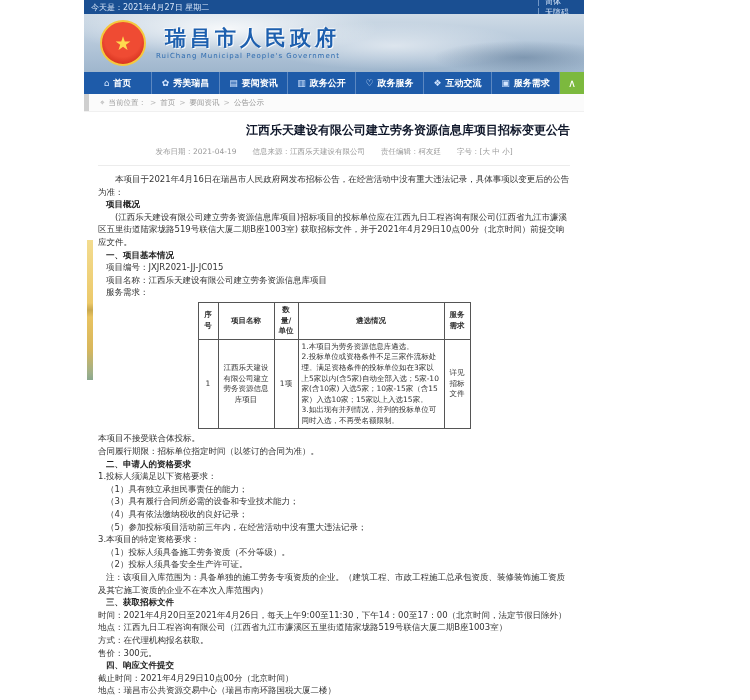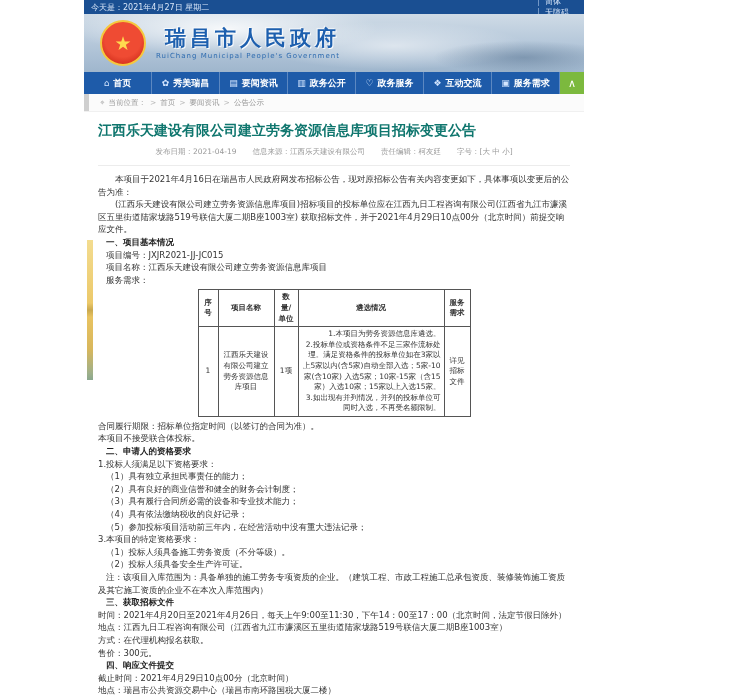--- a/index.html
+++ b/index.html
@@ -41,37 +41,37 @@
   
   .breadcrumb{height:17px;background:#fbfbfb;border-bottom:1px solid #f0f0f0;display:flex;align-items:center;
               font-size:7.5px;color:#999;padding-left:16px;position:relative;}
   .crumb-accent{position:absolute;left:0;top:0;width:5px;height:100%;background:#cfcfcf;}
   .breadcrumb .ic{color:#aaa;margin-right:4px;font-size:8px;}
   .breadcrumb .bc-item{cursor:pointer;}
   .breadcrumb .bc-item:not(:first-of-type)::before{content:">";margin:0 4px;color:#bbb;cursor:default;}
 
   
   .content{padding:8px 14px 0;box-sizing:border-box;}
-  .article-title{color:#0f766e;font-size:14px;font-weight:bold;text-align:left;line-height:20px;}
+  .article-title{color:#0f172a;font-size:12px;font-weight:bold;text-align:right;line-height:20px;}
   .meta{display:flex;justify-content:center;gap:16px;font-size:7.5px;color:#999;
         margin-top:7px;padding-bottom:8px;border-bottom:1px solid #ececec;}
   .meta .fs{cursor:pointer;}
 
   .body{margin-top:7px;font-size:8.5px;color:#333;line-height:12.6px;}
   .line{min-height:12.6px;}
   .b{font-weight:bold;color:#222;}
   .t1{text-indent:8px;}
   .t2{text-indent:17px;}
 
   
   .doc-table{border-collapse:collapse;margin:3px auto;table-layout:fixed;}
   .doc-table th,.doc-table td{border:1px solid #555;font-size:7.5px;line-height:10.6px;
        padding:2px 3px;color:#333;text-align:center;vertical-align:middle;word-break:break-all;}
   .doc-table th{font-weight:bold;}
-  .doc-table td.left{text-align:right;}
+  .doc-table td.left{text-align:left;}
   .c-seq{width:20px;} .c-name{width:56px;} .c-qty{width:24px;} .c-sel{width:146px;} .c-srv{width:26px;}
 
   
   .float-strip{position:absolute;left:3px;top:240px;width:6px;height:140px;
      background:linear-gradient(180deg,#f3dc90 0%,#ecc96a 45%,#caa94e 50%,#e8c361 55%,#d8b75c 78%,#9fb08a 95%,#8aa78e 100%);}
 </style>
 </head>
 <body>
 
 <div class="page">
@@ -150,21 +150,22 @@
       <span>
         <span>责任编辑：</span><span>柯友廷</span>
       </span>
       <span class="fs">
         <span>字号：</span><span>[大 中 小]</span>
       </span>
     </div>
 
     <div class="body">
       <div>
-          <div class="line t2">本项目于2021年4月16日在瑞昌市人民政府网发布招标公告，现对原招标公告有关内容变更如下，具体事项以变更后的公告为准：</div>
+          <div class="line t2">本项目于2021年4月16日在瑞昌市人民政府网发布招标公告，在经营活动中没有重大违法记录，具体事项以变更后的公告为准：</div>
+          <div class="line b t1">项目概况</div>
           <div class="line t2">(江西乐天建设有限公司建立劳务资源信息库项目)招标项目的投标单位应在江西九日工程咨询有限公司(江西省九江市濂溪区五里街道陆家垅路519号联信大厦二期B座1003室) 获取招标文件，并于2021年4月29日10点00分（北京时间）前提交响应文件。</div>
           <div class="line b t1">一、项目基本情况</div>
           <div class="line t1">项目编号：JXJR2021-JJ-JC015</div>
           <div class="line t1">项目名称：江西乐天建设有限公司建立劳务资源信息库项目</div>
           <div class="line t1">服务需求：</div>
         </div>
 
       <table class="doc-table">
         <colgroup>
           <col class="c-seq">
@@ -189,26 +190,25 @@
             <div>1.本项目为劳务资源信息库遴选。</div>
             <div>2.投标单位或资格条件不足三家作流标处理。满足资格条件的投标单位如在3家以上5家以内(含5家)自动全部入选；5家-10家(含10家) 入选5家；10家-15家（含15家）入选10家；15家以上入选15家。</div>
             <div>3.如出现有并列情况，并列的投标单位可同时入选，不再受名额限制。</div>
           </td>
           <td>详见招标文件</td>
         </tr>
       </tbody>
         </table>
 
       <div>
+          <div class="line">本项目不接受联合体投标。</div>
           <div class="line">合同履行期限：招标单位指定时间（以签订的合同为准）。</div>
-          <div class="line">本项目不接受联合体投标。</div>
           <div class="line b t1">二、申请人的资格要求</div>
           <div class="line">1.投标人须满足以下资格要求：</div>
           <div class="line t1">（1）具有独立承担民事责任的能力；</div>
-          <div class="line t1">（2）具有良好的商业信誉和健全的财务会计制度；</div>
           <div class="line t1">（3）具有履行合同所必需的设备和专业技术能力；</div>
           <div class="line t1">（4）具有依法缴纳税收的良好记录；</div>
           <div class="line t1">（5）参加投标项目活动前三年内，在经营活动中没有重大违法记录；</div>
           <div class="line">3.本项目的特定资格要求：</div>
           <div class="line t1">（1）投标人须具备施工劳务资质（不分等级）。</div>
           <div class="line t1">（2）投标人须具备安全生产许可证。</div>
           <div class="line t1">注：该项目入库范围为：具备单独的施工劳务专项资质的企业。（建筑工程、市政工程施工总承包资质、装修装饰施工资质及其它施工资质的企业不在本次入库范围内）</div>
           <div class="line b t1">三、获取招标文件</div>
           <div class="line">时间：2021年4月20日至2021年4月26日，每天上午9:00至11:30，下午14：00至17：00（北京时间，法定节假日除外）</div>
           <div class="line">地点：江西九日工程咨询有限公司（江西省九江市濂溪区五里街道陆家垅路519号联信大厦二期B座1003室）</div>

